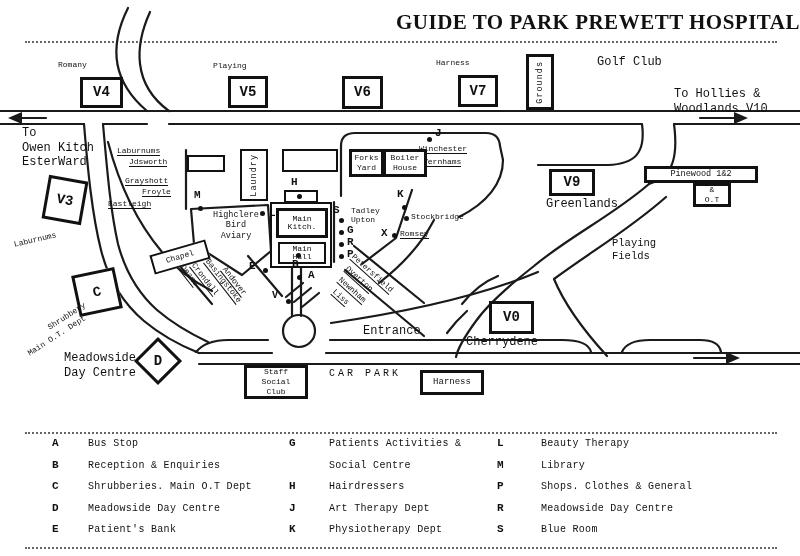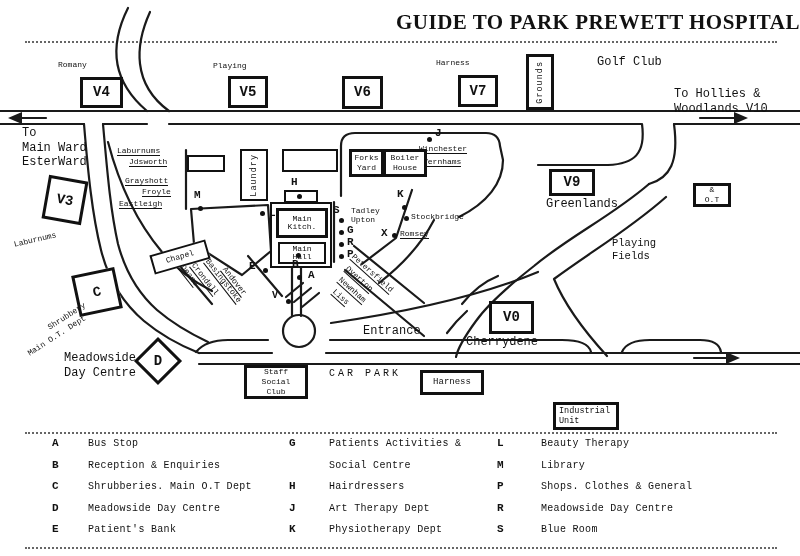--- a/index.html
+++ b/index.html
@@ -82,31 +82,31 @@
       <span class="vert">Grounds</span>
     </div>
   <div class="lbl f9" style="left:597px;top:55px">Golf Club</div>
   <div class="lbl f9 mline" style="left:674px;top:87px">
     <div>To Hollies &amp;</div>
     <div>Woodlands V10</div>
   </div>
 
   <div class="lbl f9 mline" style="left:22px;top:126px">
     <div>To</div>
-    <div>Main Ward</div>
+    <div>Owen Kitch</div>
     <div>EsterWard</div>
   </div>
   <div class="box bthick vlab" style="left:45px;top:178px;width:40px;height:44px;transform:rotate(10deg)">V3</div>
   <div class="rot f9" style="left:13px;top:240px;transform:rotate(-13deg)">Laburnums</div>
 
   <div class="lbl" style="left:117px;top:146px"><span class="u">Laburnums</span></div>
   <div class="lbl" style="left:129px;top:157px"><span class="u">Jdsworth</span></div>
   <div class="lbl" style="left:125px;top:176px"><span class="u">Grayshott</span></div>
   <div class="lbl" style="left:142px;top:187px"><span class="u">Froyle</span></div>
-  <div class="lbl" style="left:119px;top:199px"><span class="u">Eastleigh</span></div>
+  <div class="lbl" style="left:108px;top:199px"><span class="u">Eastleigh</span></div>
 
   <div class="box" style="left:187px;top:155px;width:38px;height:17px"></div>
   <div class="box" style="left:240px;top:149px;width:28px;height:52px">
       <span class="vert">Laundry</span>
     </div>
   <div class="box" style="left:282px;top:149px;width:56px;height:23px"></div>
 
   <div class="marker" style="left:291px;top:177px">H</div>
   <div class="box" style="left:284px;top:190px;width:34px;height:13px;border-width:2px"></div>
   <div class="dot" style="left:297px;top:194px"></div>
@@ -116,20 +116,25 @@
     </div>
   <div class="box" style="left:278px;top:242px;width:48px;height:22px">
       <span style="width:30px">Main Hall</span>
     </div>
 
   <div class="marker" style="left:194px;top:190px">M</div>
   <div class="dot" style="left:198px;top:206px"></div>
   <div class="marker" style="left:269px;top:208px">L</div>
   <div class="dot" style="left:260px;top:211px"></div>
 
+  <div class="lbl mline" style="left:198px;top:210px;width:76px;text-align:center;font-size:8.5px">
+    <div>Highclere</div>
+    <div>Bird</div>
+    <div>Aviary</div>
+  </div>
 
   <div class="marker" style="left:333px;top:205px">S</div>
   <div class="dot" style="left:339px;top:218px"></div>
   <div class="dot" style="left:339px;top:230px"></div>
   <div class="dot" style="left:339px;top:242px"></div>
   <div class="dot" style="left:339px;top:254px"></div>
   <div class="marker" style="left:347px;top:225px">G</div>
   <div class="marker" style="left:347px;top:237px">R</div>
   <div class="marker" style="left:347px;top:249px">P</div>
   <div class="lbl" style="left:351px;top:206px">Tadley</div>
@@ -196,29 +201,24 @@
 
   <div class="box bthick mline" style="left:244px;top:365px;width:64px;height:34px">
     <span>
         <div>Staff</div>
         <div>Social</div>
         <div>Club</div>
       </span>
   </div>
   <div class="lbl f10" style="left:329px;top:368px;letter-spacing:3px">CAR PARK</div>
   <div class="box bthick f9" style="left:420px;top:370px;width:64px;height:25px;font-size:9px">Harness</div>
-  <div class="box bthick mline" style="left:553px;top:402px;width:66px;height:28px;font-size:8.5px;justify-content:flex-start;padding-left:3px;text-align:left">
-    <span>
-        <div>Industrial</div>
-        <div>Unit</div>
-      </span>
-  </div>
 
   <div class="box bthick vlab" style="left:549px;top:169px;width:46px;height:27px">V9</div>
   <div class="lbl f9" style="left:546px;top:197px">Greenlands</div>
+  <div class="box bthick" style="left:644px;top:166px;width:114px;height:17px;font-size:8.5px">Pinewood 1&amp;2</div>
   <div class="box bthick mline" style="left:693px;top:183px;width:38px;height:24px">
     <span>
         <div>&amp;</div>
         <div>O.T</div>
       </span>
   </div>
   <div class="lbl mline" style="left:612px;top:237px;font-size:10.5px">
     <div>Playing</div>
     <div>Fields</div>
   </div>

